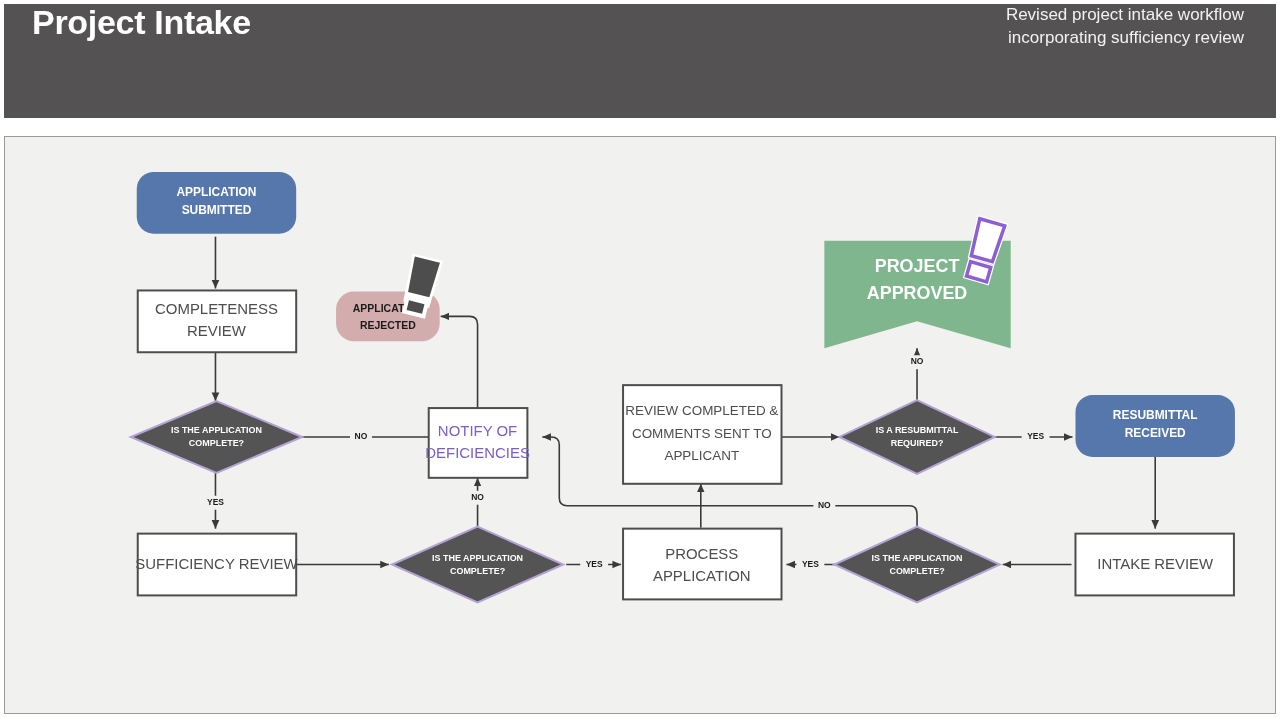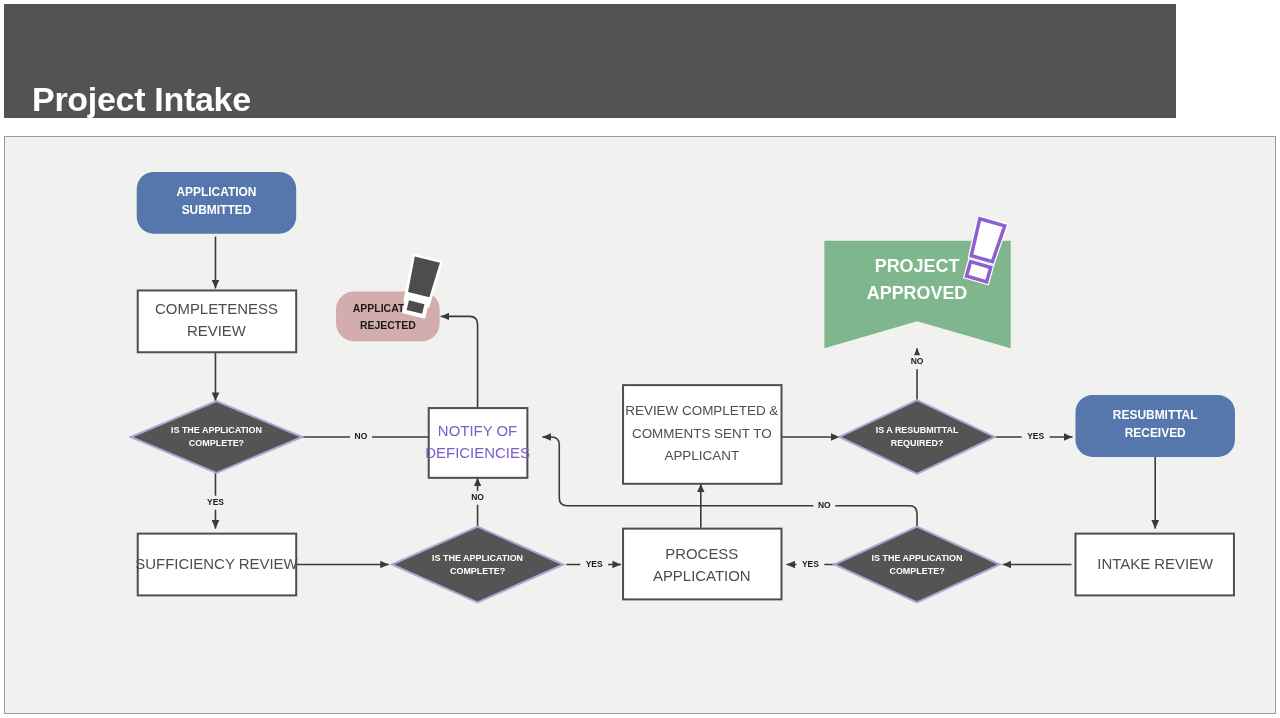--- a/index.html
+++ b/index.html
@@ -15,28 +15,28 @@
   #app {
     position: relative;
     width: 1280px;
     height: 718px;
   }
   
   .header {
     position: absolute;
     left: 4px;
     top: 4px;
-    width: 1172px;
+    width: 1272px;
     height: 114px;
     background: #555253;
     display: flex;
-    align-items: flex-end;
+    align-items: flex-start;
     justify-content: space-between;
     box-sizing: border-box;
-    padding: 16px 32px 0 28px;
+    padding: 0 32px 0 28px;
   }
   .header-title {
     color: #ffffff;
     font-size: 34px;
     font-weight: bold;
     letter-spacing: -0.3px;
     line-height: 1.1;
     white-space: nowrap;
   }
   .header-subtitle {
@@ -141,20 +141,22 @@
     stroke-width: 2;
   }
 </style>
 </head>
 <body>
 
 <div id="app">
 
   <div class="header">
     <div class="header-title">Project Intake</div>
+    <div class="header-subtitle">Revised project intake workflow
+incorporating sufficiency review</div>
   </div>
 
   <div class="canvas">
     <svg viewBox="0 0 1272 578" xmlns="http://www.w3.org/2000/svg">
       <defs>
         <marker id="arrow" viewBox="0 0 10 10" refX="9" refY="5" markerWidth="6" markerHeight="6" orient="auto-start-reverse">
           <path d="M 0 1 L 9 5 L 0 9 z" fill="#3a3a3a"></path>
         </marker>
       </defs>
 

